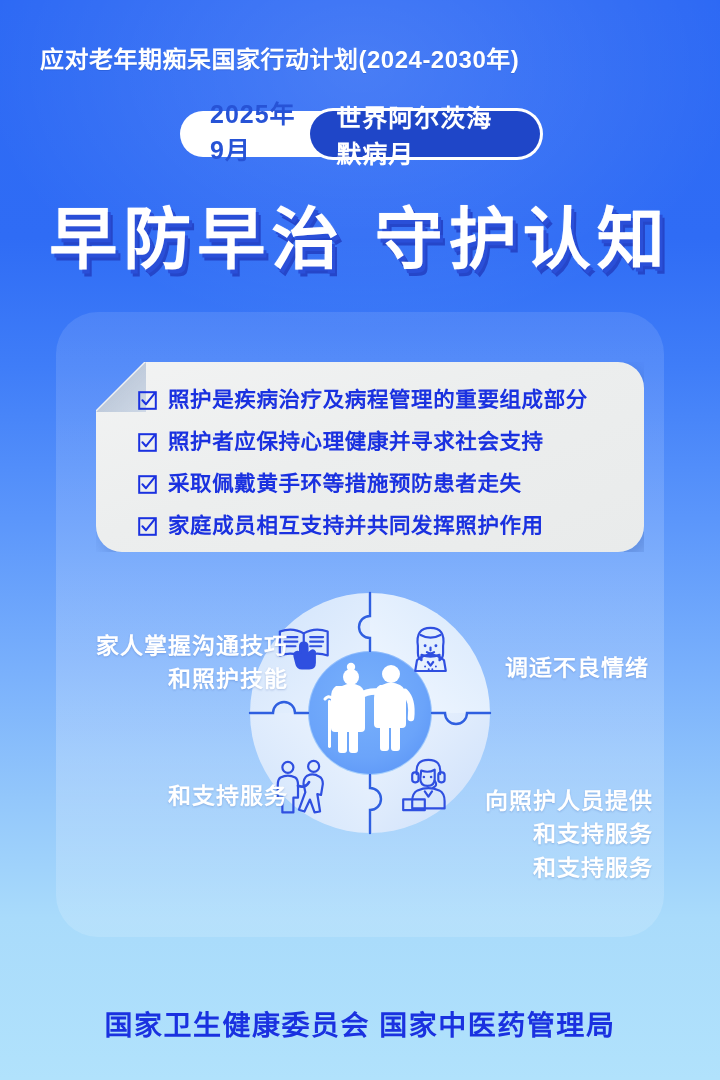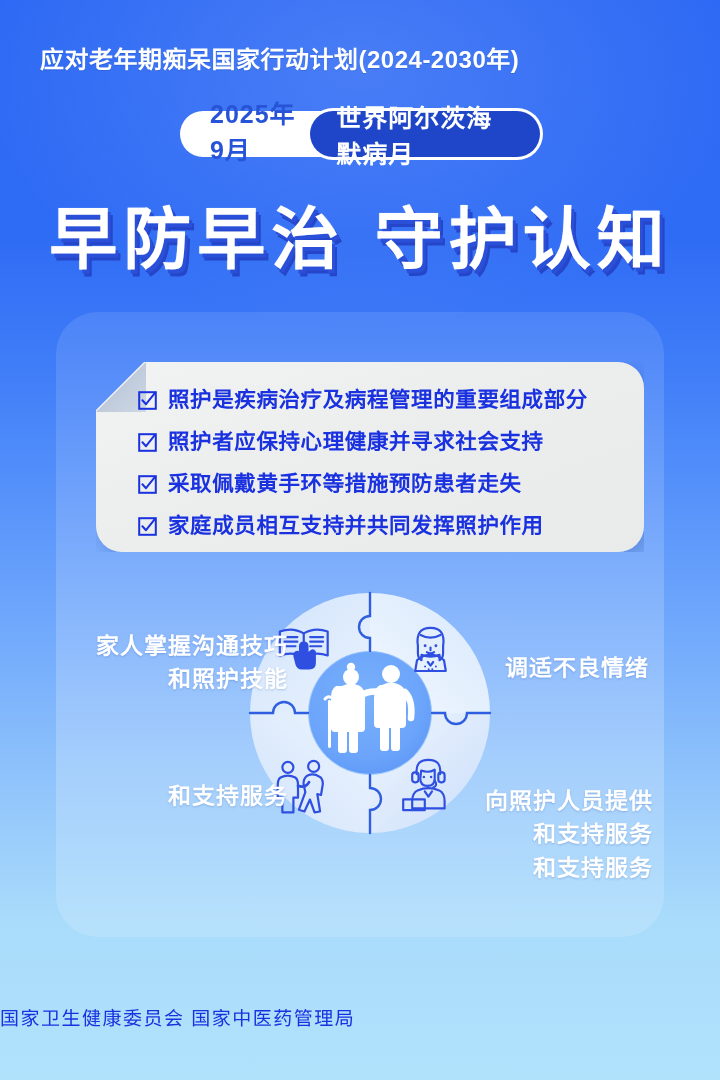--- a/index.html
+++ b/index.html
@@ -122,22 +122,22 @@
     letter-spacing:1px;line-height:1.45;white-space:nowrap;
     text-shadow:0 1px 2px rgba(30,70,160,.25);
   }
   .dl-tl{left:78px;top:630px;width:210px;text-align:right;}
   .dl-bl{left:78px;top:780px;width:210px;text-align:right;}
   .dl-tr{left:505px;top:652px;text-align:center;}
   .dl-br{left:485px;top:785px;text-align:right;}
 
   
   .footer{
-    position:absolute;left:0;right:0;top:1003px;
-    font-size:19px;font-weight:normal;color:#1a31e0;letter-spacing:1.5px;
+    position:absolute;left:0;right:0;top:1003px;text-align:center;
+    font-size:28px;font-weight:bold;color:#1a31e0;letter-spacing:1.5px;
     white-space:nowrap;
   }
 </style>
 </head>
 <body>
 
 <div id="poster">
 
   <div class="sheen"></div>
 

